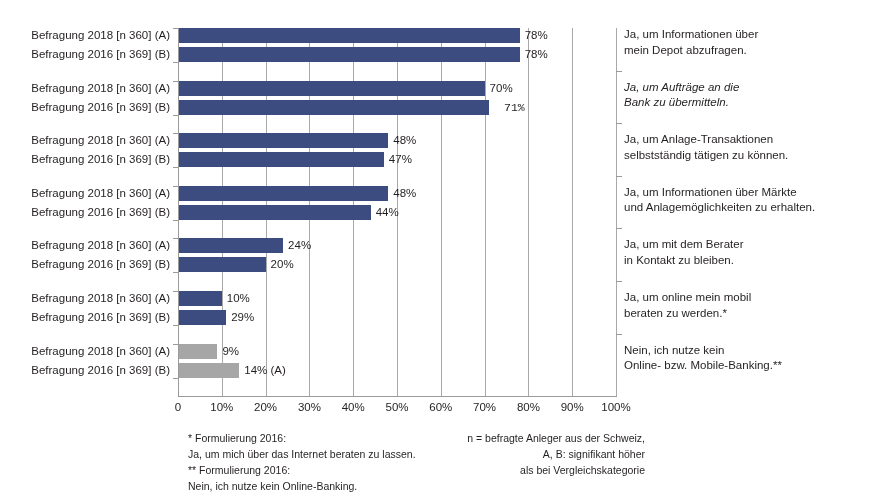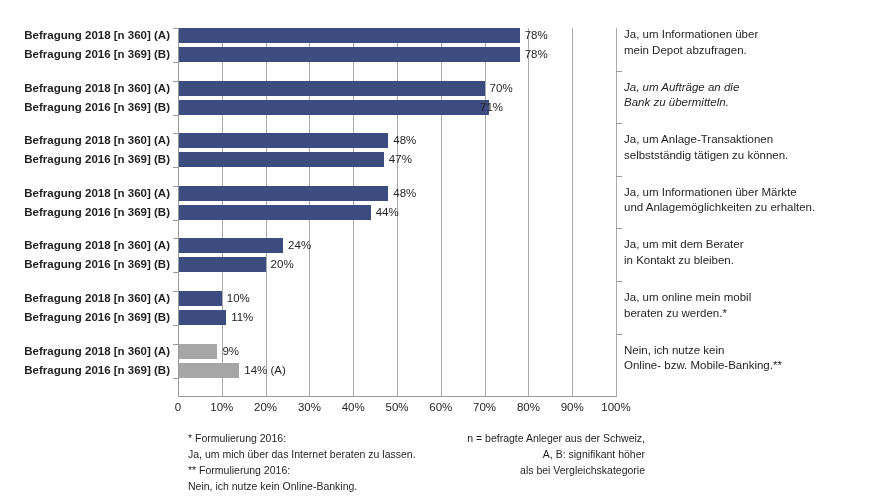--- a/index.html
+++ b/index.html
@@ -84,21 +84,20 @@
   
   .row-label {
     position: absolute;
     right: 0;
     height: 15px;
     line-height: 15px;
     font-size: 11.5px;
     white-space: nowrap;
     text-align: right;
     color: #231f20;
-    font-weight: bold;
   }
   #left-labels {
     position: absolute;
     left: 0;
     top: 28px;
     width: 170px;
     height: 368px;
   }
 
   
@@ -212,37 +211,37 @@
         <div class="rtick" style="top: 305.6px;"></div>
       </div>
     <div id="bars">
         <div class="bar" style="top: 0px; left: 1px; width: 340.64px; background: rgb(61, 76, 128);"></div>
         <div class="bar-value" style="top: 0px; left: 346.64px;">78%</div>
         <div class="bar" style="top: 19px; left: 1px; width: 340.64px; background: rgb(61, 76, 128);"></div>
         <div class="bar-value" style="top: 19px; left: 346.64px;">78%</div>
         <div class="bar" style="top: 52.6px; left: 1px; width: 305.6px; background: rgb(61, 76, 128);"></div>
         <div class="bar-value" style="top: 52.6px; left: 311.6px;">70%</div>
         <div class="bar" style="top: 71.6px; left: 1px; width: 309.98px; background: rgb(61, 76, 128);"></div>
-        <div class="bar-value" style="top: 71.6px; left: 302px;">71%</div>
+        <div class="bar-value" style="top: 71.6px; left: 326px; font-family: Liberation Mono, monospace;">71%</div>
         <div class="bar" style="top: 105.2px; left: 1px; width: 209.24px; background: rgb(61, 76, 128);"></div>
         <div class="bar-value" style="top: 105.2px; left: 215.24px;">48%</div>
         <div class="bar" style="top: 124.2px; left: 1px; width: 204.86px; background: rgb(61, 76, 128);"></div>
         <div class="bar-value" style="top: 124.2px; left: 210.86px;">47%</div>
         <div class="bar" style="top: 157.8px; left: 1px; width: 209.24px; background: rgb(61, 76, 128);"></div>
         <div class="bar-value" style="top: 157.8px; left: 215.24px;">48%</div>
         <div class="bar" style="top: 176.8px; left: 1px; width: 191.72px; background: rgb(61, 76, 128);"></div>
         <div class="bar-value" style="top: 176.8px; left: 197.72px;">44%</div>
         <div class="bar" style="top: 210.4px; left: 1px; width: 104.12px; background: rgb(61, 76, 128);"></div>
         <div class="bar-value" style="top: 210.4px; left: 110.12px;">24%</div>
         <div class="bar" style="top: 229.4px; left: 1px; width: 86.6px; background: rgb(61, 76, 128);"></div>
         <div class="bar-value" style="top: 229.4px; left: 92.6px;">20%</div>
         <div class="bar" style="top: 263px; left: 1px; width: 42.8px; background: rgb(61, 76, 128);"></div>
         <div class="bar-value" style="top: 263px; left: 48.8px;">10%</div>
         <div class="bar" style="top: 282px; left: 1px; width: 47.18px; background: rgb(61, 76, 128);"></div>
-        <div class="bar-value" style="top: 282px; left: 53.18px;">11%</div>
+        <div class="bar-value" style="top: 282px; left: 53.18px;">29%</div>
         <div class="bar" style="top: 315.6px; left: 1px; width: 38.42px; background: rgb(166, 166, 166);"></div>
         <div class="bar-value" style="top: 315.6px; left: 44.42px;">9%</div>
         <div class="bar" style="top: 334.6px; left: 1px; width: 60.32px; background: rgb(166, 166, 166);"></div>
         <div class="bar-value" style="top: 334.6px; left: 66.32px;">14% (A)</div>
       </div>
   </div>
 
   <div class="axis-baseline"></div>
   <div id="xlabels">
       <div class="xlabel" style="left: 178px;">0</div>

